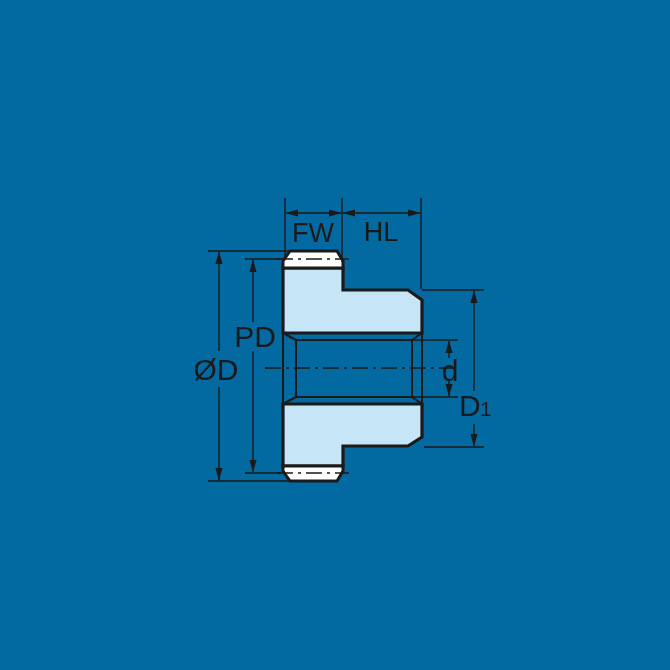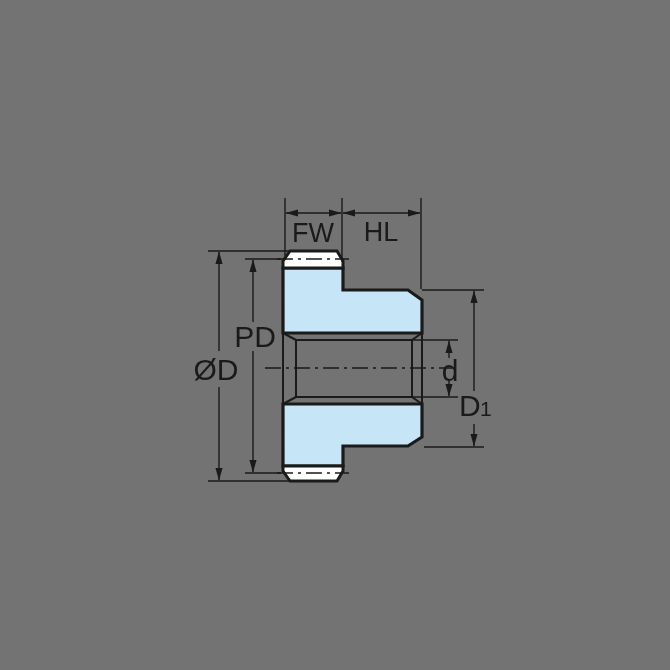--- a/index.html
+++ b/index.html
@@ -5,21 +5,21 @@
   html, body {
     margin: 0;
     padding: 0;
     background: #ffffff;
     font-family: "Liberation Sans", sans-serif;
   }
   .canvas {
     position: relative;
     width: 670px;
     height: 670px;
-    background: #737373;
+    background: #0369a1;
     overflow: hidden;
   }
   svg { display: block; }
 
   
   .part {
     stroke: #1a1a1a;
     stroke-width: 3.2;
     stroke-linejoin: miter;
   }

